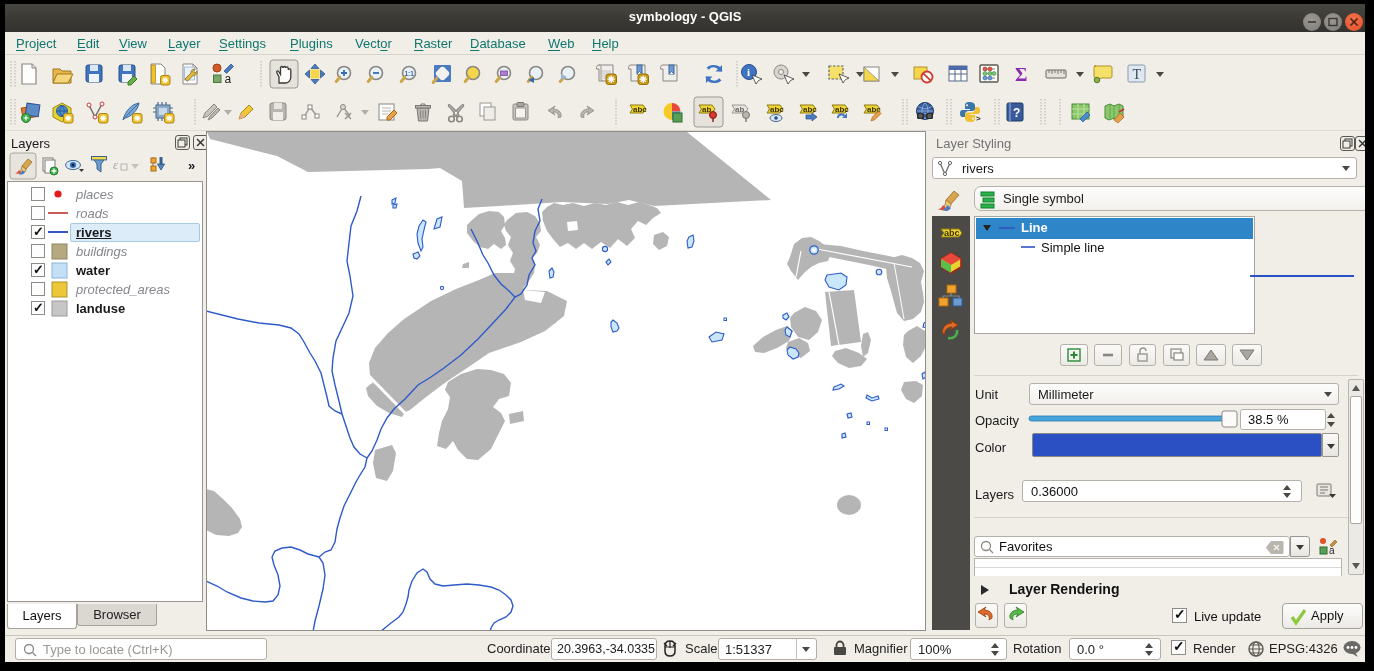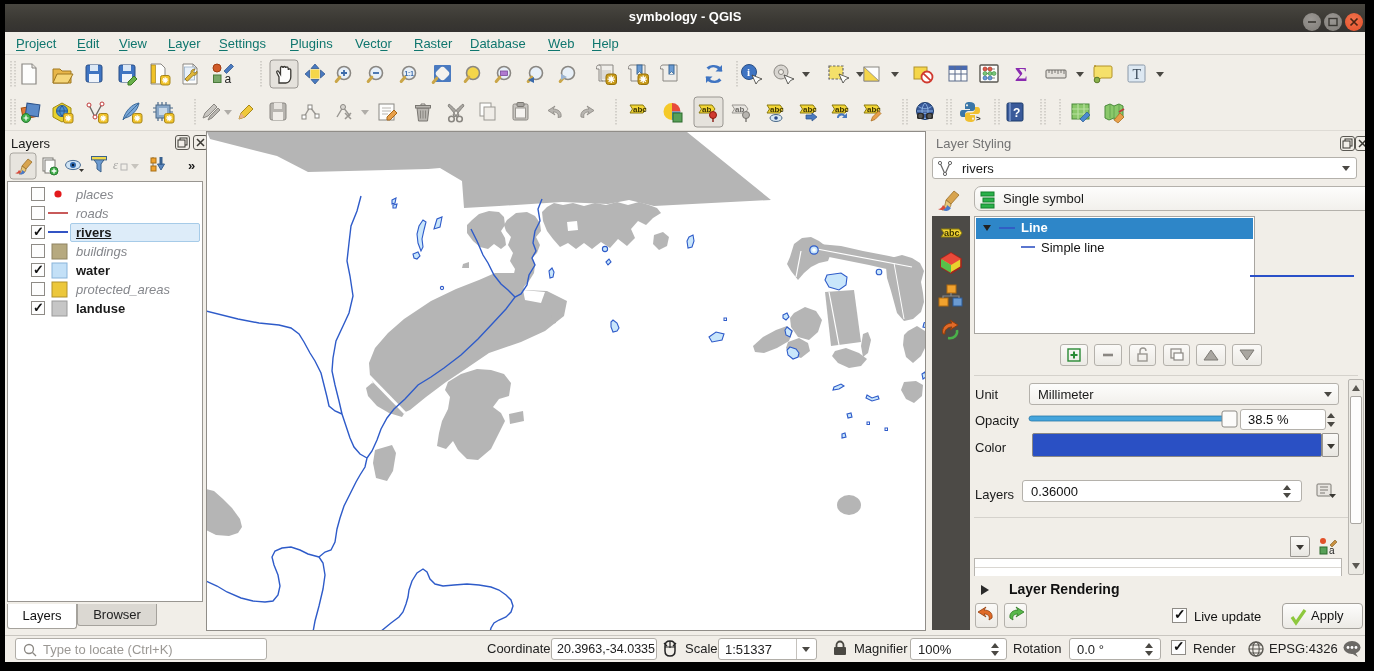--- a/index.html
+++ b/index.html
@@ -719,20 +719,31 @@
           <span style="position:absolute;left:8px;top:3px;">0.36000</span>
       <span class="spinarr" style="left:260px;top:4px;border-bottom:5px solid #4a4843;"></span>
       <span class="spinarr" style="left:260px;top:12px;border-top:5px solid #4a4843;"></span>
     </div>
     <svg width="26" height="22" style="position:absolute;left:386px;top:349px">
           <rect x="3" y="4" width="14" height="12" rx="1" fill="#e8e5e0" stroke="#7d7a74"></rect>
           <path d="M6 7h8M6 10h8M6 13h5" stroke="#7d7a74" stroke-width="1.2"></path>
           <path d="M15 14l7 0-3.5 4z" fill="#3a3833"></path>
         </svg>
     <div style="position:absolute;left:46px;top:386px;width:384px;height:1px;background:#d5d2cc;"></div>
+    <div class="spin" style="left:46px;top:405px;width:316px;height:21px;">
+      <svg width="16" height="16" style="position:absolute;left:4px;top:2px">
+            <circle cx="7" cy="7" r="4.5" fill="none" stroke="#8a8782" stroke-width="1.3"></circle>
+            <path d="M10.5 10.5l3.5 3.5" stroke="#8a8782" stroke-width="1.3"></path>
+          </svg>
+      <span style="position:absolute;left:24px;top:2px;">Favorites</span>
+      <svg width="20" height="17" style="position:absolute;right:4px;top:2px">
+            <path d="M6 2h11a1.5 1.5 0 011.5 1.5v10a1.5 1.5 0 01-1.5 1.5H6L0.8 8.5z" fill="#b9b6b0"></path>
+            <path d="M9 6l5 5M14 6l-5 5" stroke="#f4f2ee" stroke-width="1.4"></path>
+          </svg>
+    </div>
     <div style="position:absolute;left:362px;top:405px;width:20px;height:21px;background:linear-gradient(#fbfaf8,#e8e6e1);border:1px solid #9a9792;border-radius:0 3px 3px 0;">
           <span class="spinarr" style="left:5px;top:8px;border-top:5px solid #3a3833;"></span>
         </div>
     <svg width="20" height="20" style="position:absolute;left:390px;top:406px">
           <circle cx="5" cy="4" r="3" fill="#e25028"></circle>
           <rect x="2" y="10" width="7" height="7" fill="#58a058" stroke="#2d6a2d"></rect>
           <text x="11" y="17" font-size="10" fill="#222">a</text>
           <path d="M12 8l5-5 2 2-5 5z" fill="#c89040" stroke="#7a5a20" stroke-width="0.6"></path>
         </svg>
     <div style="position:absolute;left:46px;top:427px;width:368px;height:18px;background:#fff;border:1px solid #b8b5b0;border-bottom:none;">

